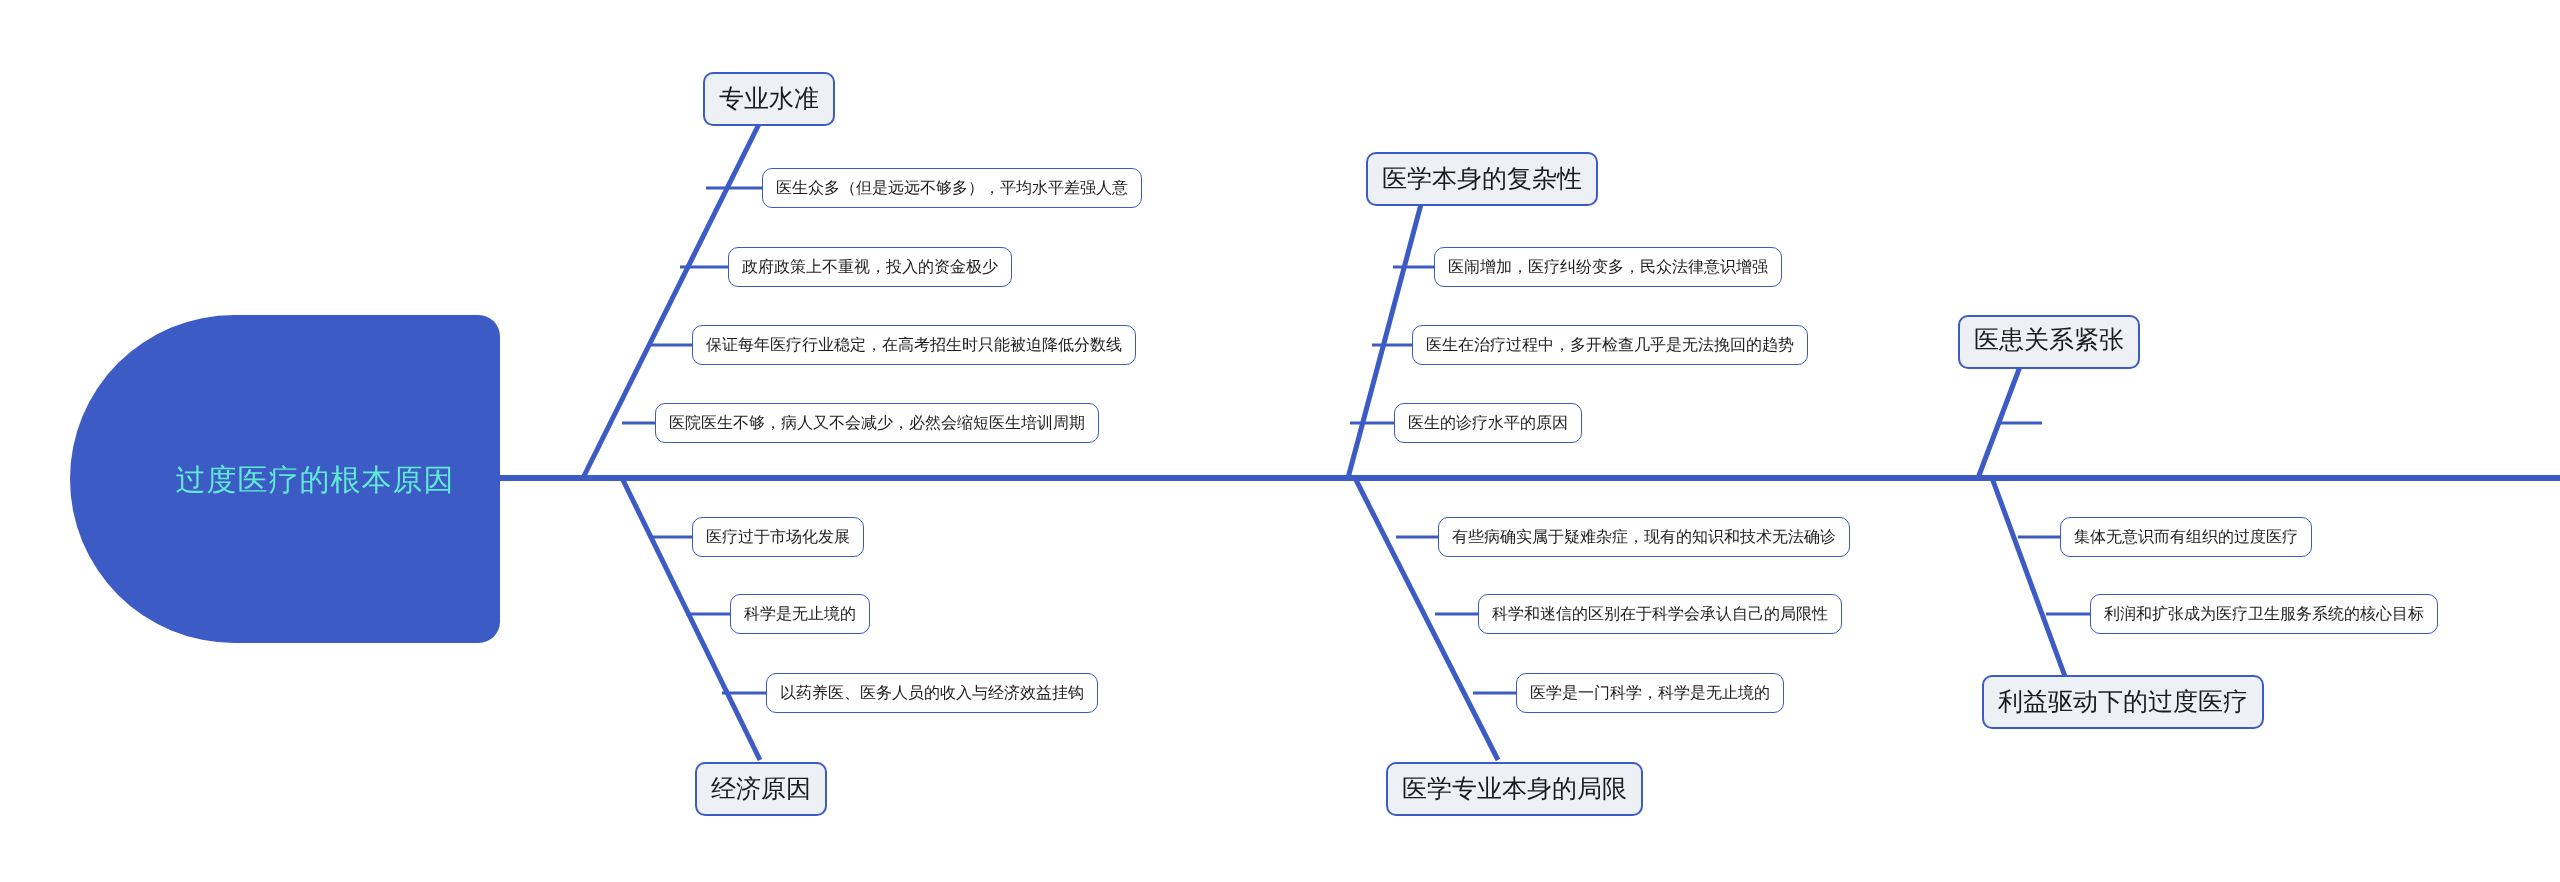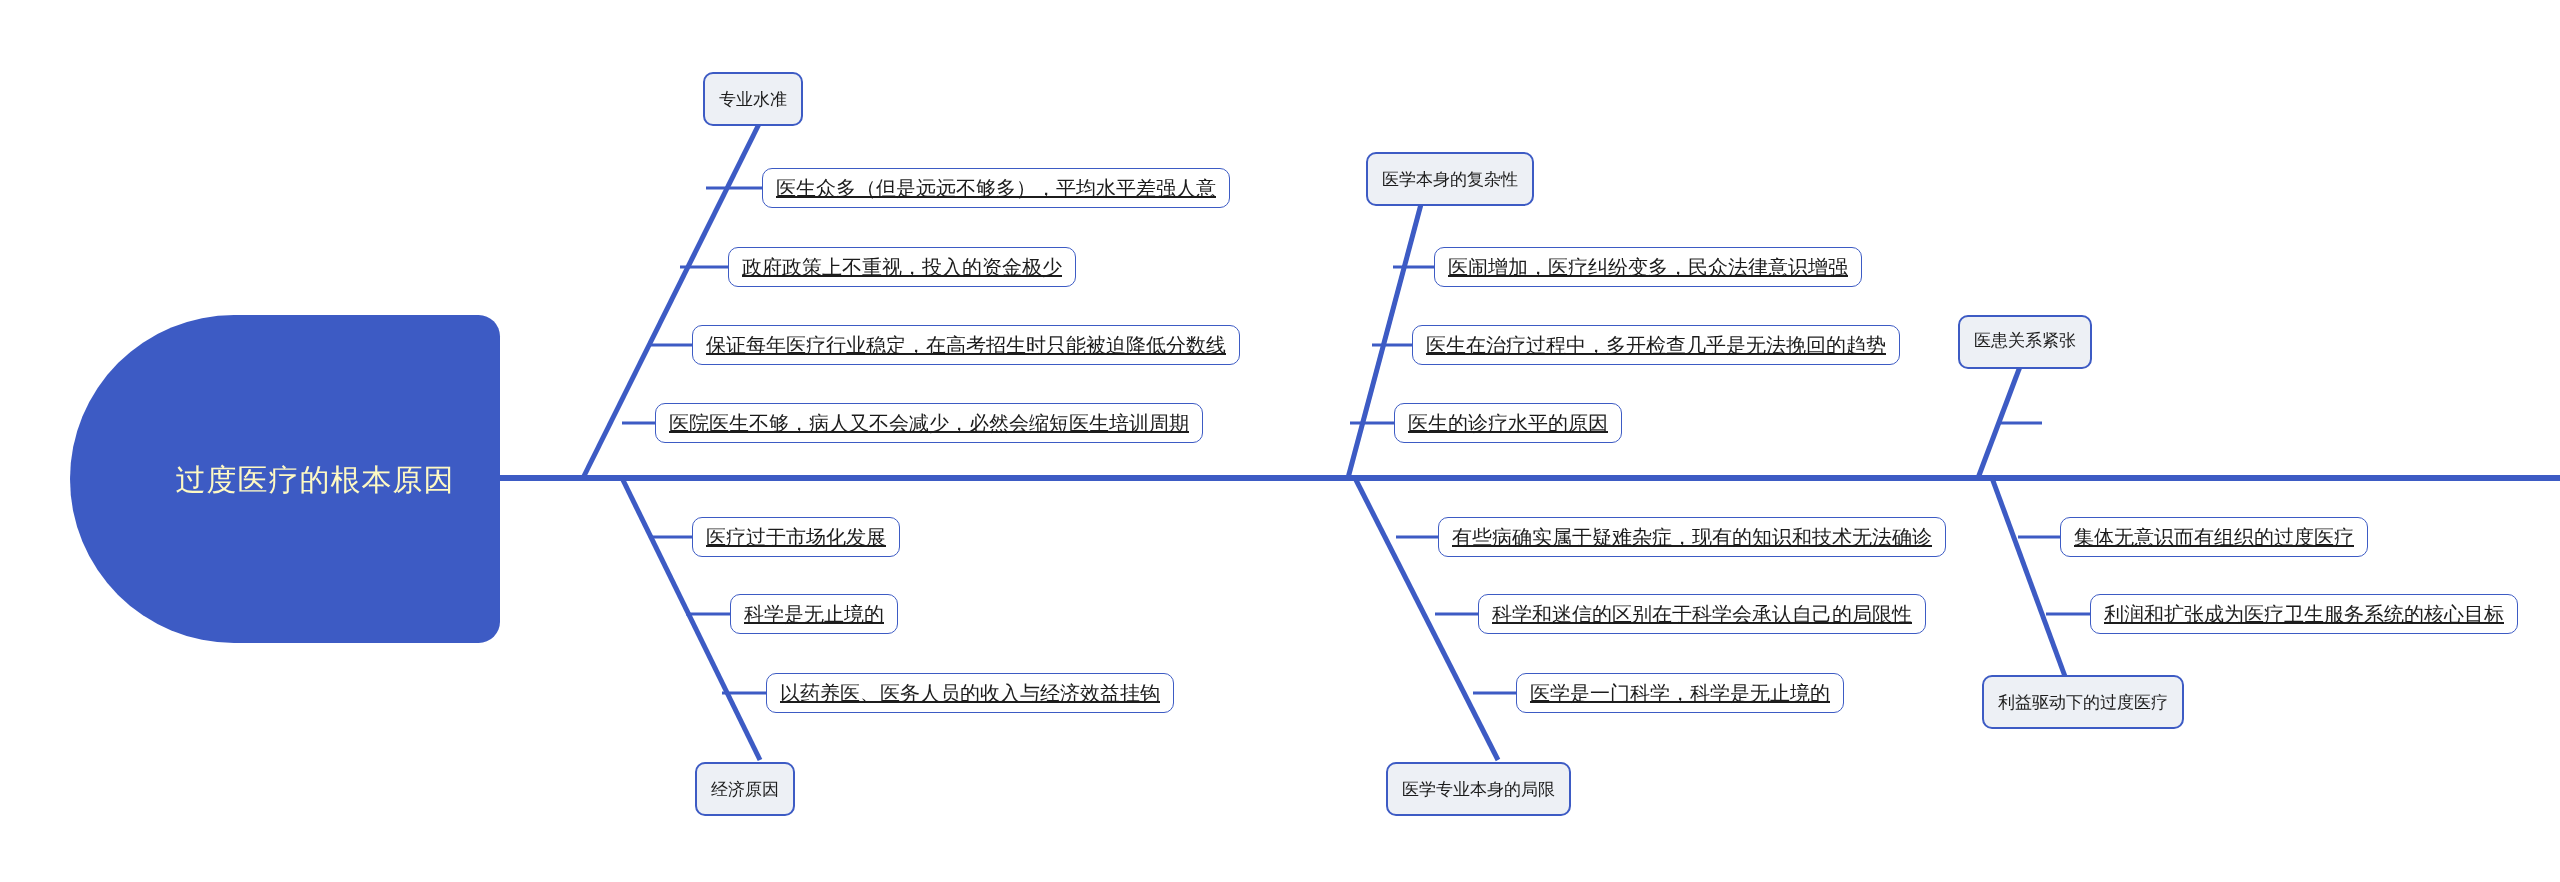--- a/index.html
+++ b/index.html
@@ -33,47 +33,46 @@
     line-height: 1.1;
   }
   
   .head {
     left: 70px;
     top: 315px;
     width: 430px;
     height: 328px;
     border-radius: 215px 28px 28px 215px;
     background: #3D5BC4;
-    color: #fef9c3;
+    color: #5eead4;
     font-size: 30px;
     letter-spacing: 1px;
     justify-content: center;
     padding-left: 60px;
   }
   
   .cat {
     background: #EDF0F5;
     border: 2px solid #3D5BC4;
     border-radius: 10px;
     color: #1c1c1c;
-    font-size: 17px;
+    font-size: 25px;
     height: 54px;
     padding: 0 14px;
   }
   
   .leaf {
     background: #ffffff;
     border: 1.6px solid #3D5BC4;
     border-radius: 10px;
     color: #1c1c1c;
-    font-size: 20px;
+    font-size: 16px;
     height: 40px;
     padding: 0 13px;
     justify-content: flex-start;
-    text-decoration: underline;
   }
 </style>
 </head>
 <body>
 
 <div id="stage">
 
   <svg id="wires" viewBox="0 0 2560 882" xmlns="http://www.w3.org/2000/svg">
 
     <line x1="498" y1="478" x2="2560" y2="478" stroke="#3D5BC4" stroke-width="6"></line>

